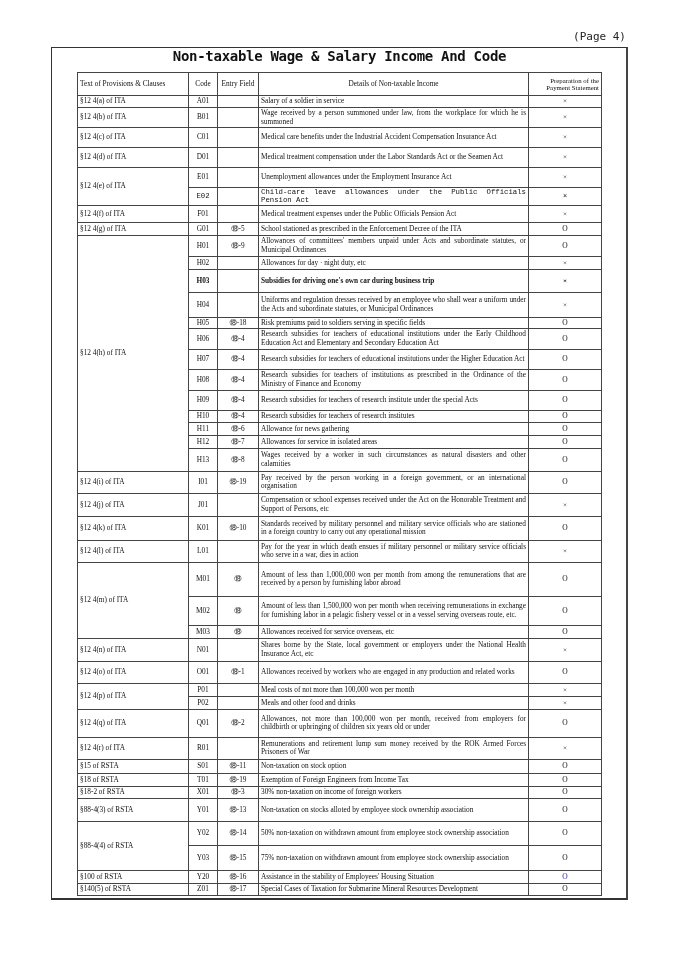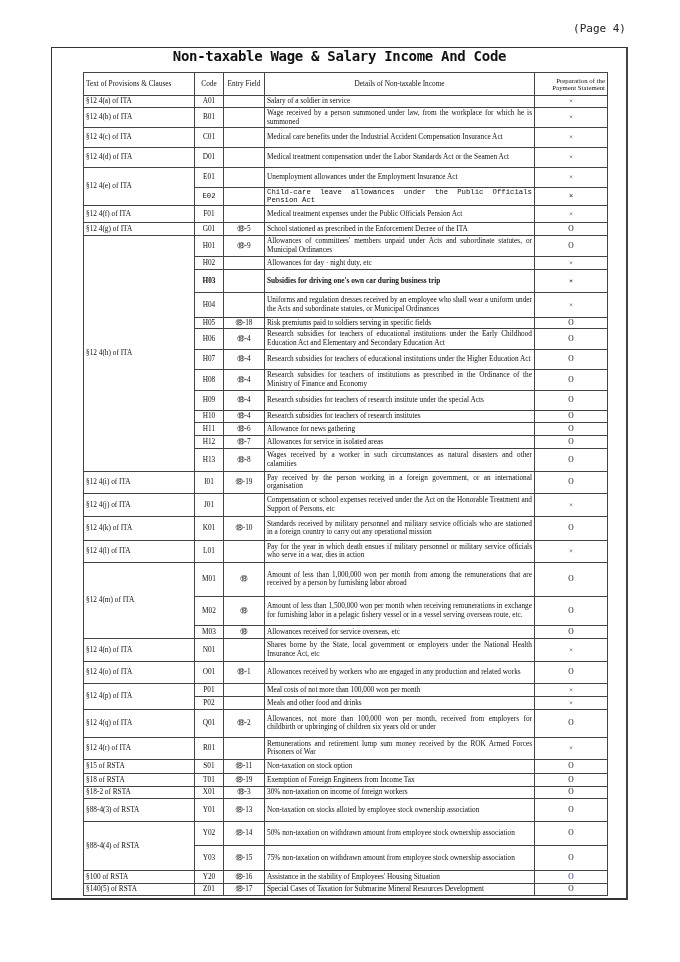--- a/index.html
+++ b/index.html
@@ -1,25 +1,25 @@
 <!DOCTYPE html>
 <html><head>
 <meta charset="utf-8">
 <style>
   html, body { margin: 0; padding: 0; background: #ffffff; }
   body { width: 680px; height: 962px; position: relative; overflow: hidden;
          font-family: "Liberation Serif", "DejaVu Serif", serif; color: #111; }
-  .page-label { position: absolute; left: 560px; top: 22px; width: 66px; text-align: right;
+  .page-label { position: absolute; left: 560px; top: 30px; width: 66px; text-align: right;
                 font-family: "DejaVu Sans Mono", "Liberation Mono", monospace; font-size: 11px; color: #222; }
   .frame { position: absolute; left: 51px; top: 47px; width: 577px; height: 853px;
            border: 1px solid #333; border-bottom: 2px solid #333; border-right: 2px solid #444; box-sizing: border-box; }
   .doc-title { position: absolute; left: 51px; top: 48px; width: 577px; text-align: center;
                font-family: "DejaVu Sans Mono", "Liberation Mono", monospace; font-weight: bold;
                font-size: 14px; letter-spacing: -0.3px; color: #111; }
-  table.nt { position: absolute; left: 83px; top: 72px; width: 524px; border-collapse: collapse;
+  table.nt { position: absolute; left: 77px; top: 72px; width: 524px; border-collapse: collapse;
              table-layout: fixed; font-size: 7.3px; line-height: 8.4px; border-radius: 10px; }
   table.nt td, table.nt th { border: 1px solid #444; padding: 0 2px; vertical-align: middle; overflow: hidden; }
   table.nt th { font-weight: normal; height: 22px; text-align: center; }
   table.nt th.left { text-align: left; }
   th.prep { font-size: 6.8px; line-height: 7.5px; text-align: right !important; }
   td.prov { text-align: left; padding-left: 2px; }
   td.code, td.entry, td.prep { text-align: center; }
   td.detail { text-align: justify; text-align-last: left; }
   td.detail.single { text-align: left; }
   .mark-x { font-size: 7px; }

